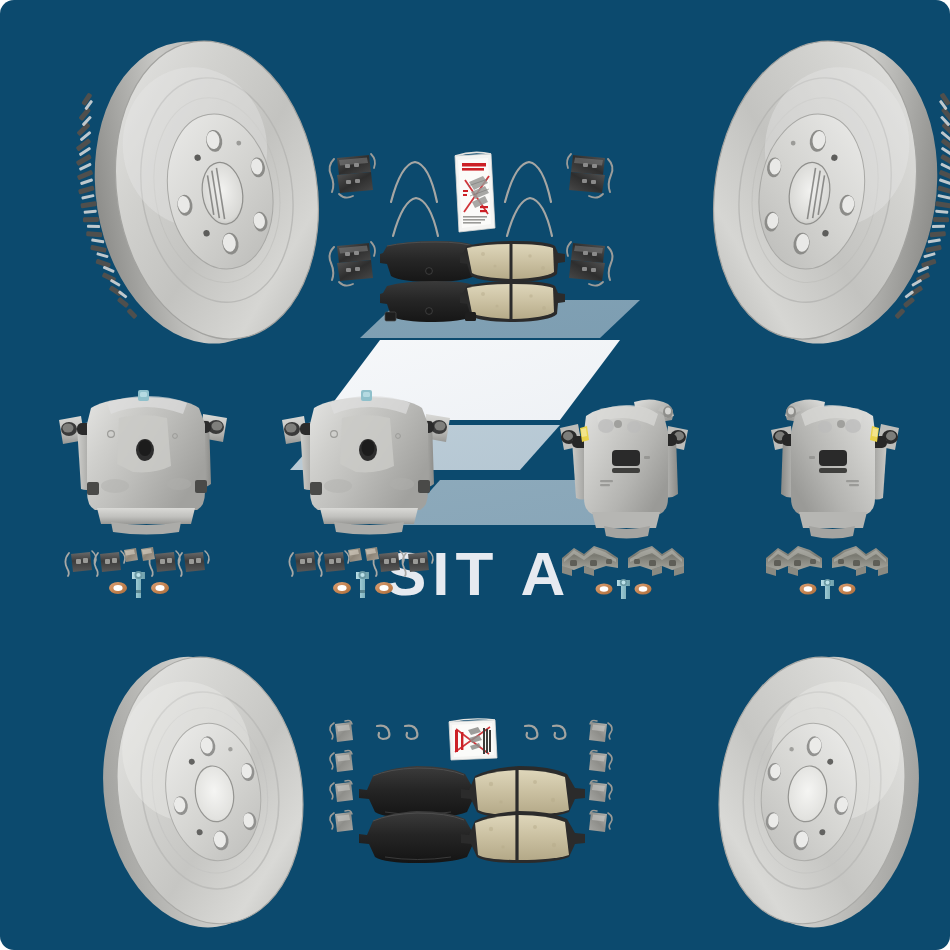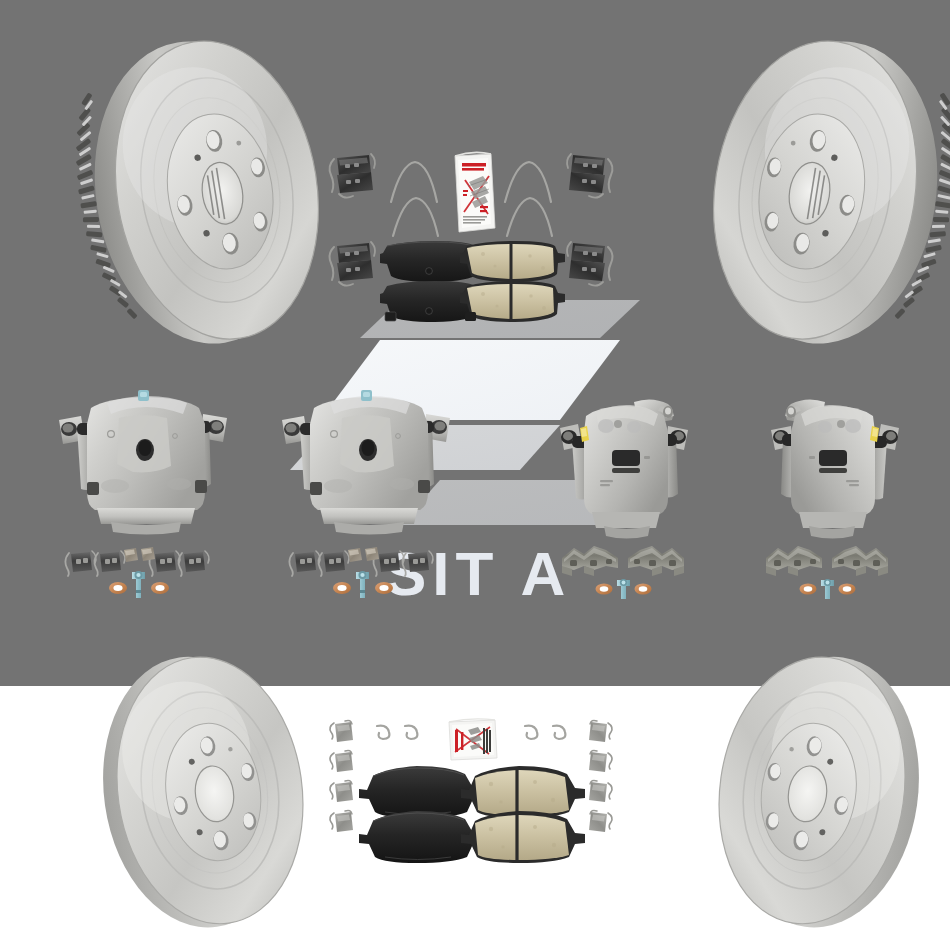--- a/index.html
+++ b/index.html
@@ -1,19 +1,19 @@
 <!DOCTYPE html>
 <html><head>
 <meta charset="utf-8">
 <style>
   * { box-sizing: border-box; }
   html, body { margin:0; padding:0; background:#ffffff; }
   body { width:950px; height:950px; font-family:"Liberation Sans", sans-serif; overflow:hidden; }
 
-  #stage { position:relative; width:950px; height:686px; background:#737373; }
+  #stage { position:relative; width:950px; height:950px; background:#0c4a6e;border-radius:14px; }
   .wm-text {
     position:absolute; font-family:"Liberation Sans", sans-serif;
     font-weight:bold; color:#e8ecf1; letter-spacing:6px;
     user-select:none;
   }
 
   
   .part { position:absolute; }
 
   

